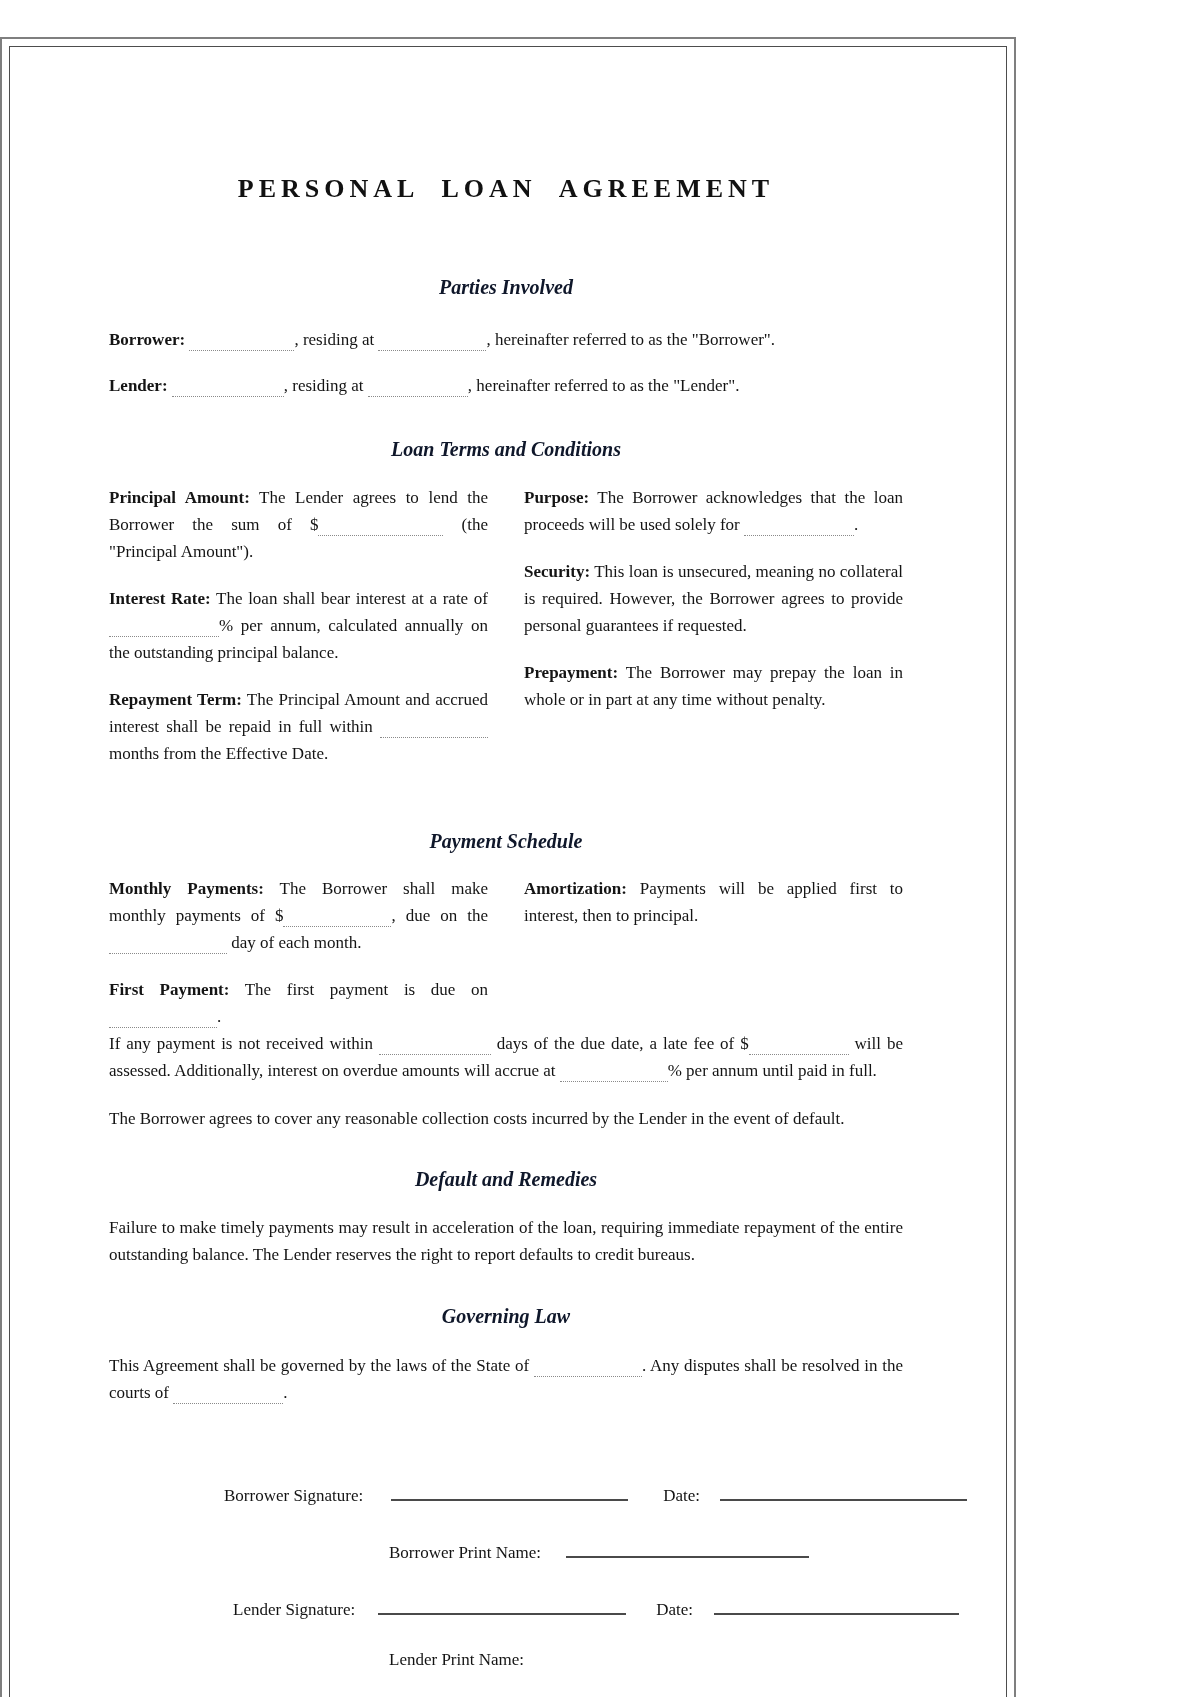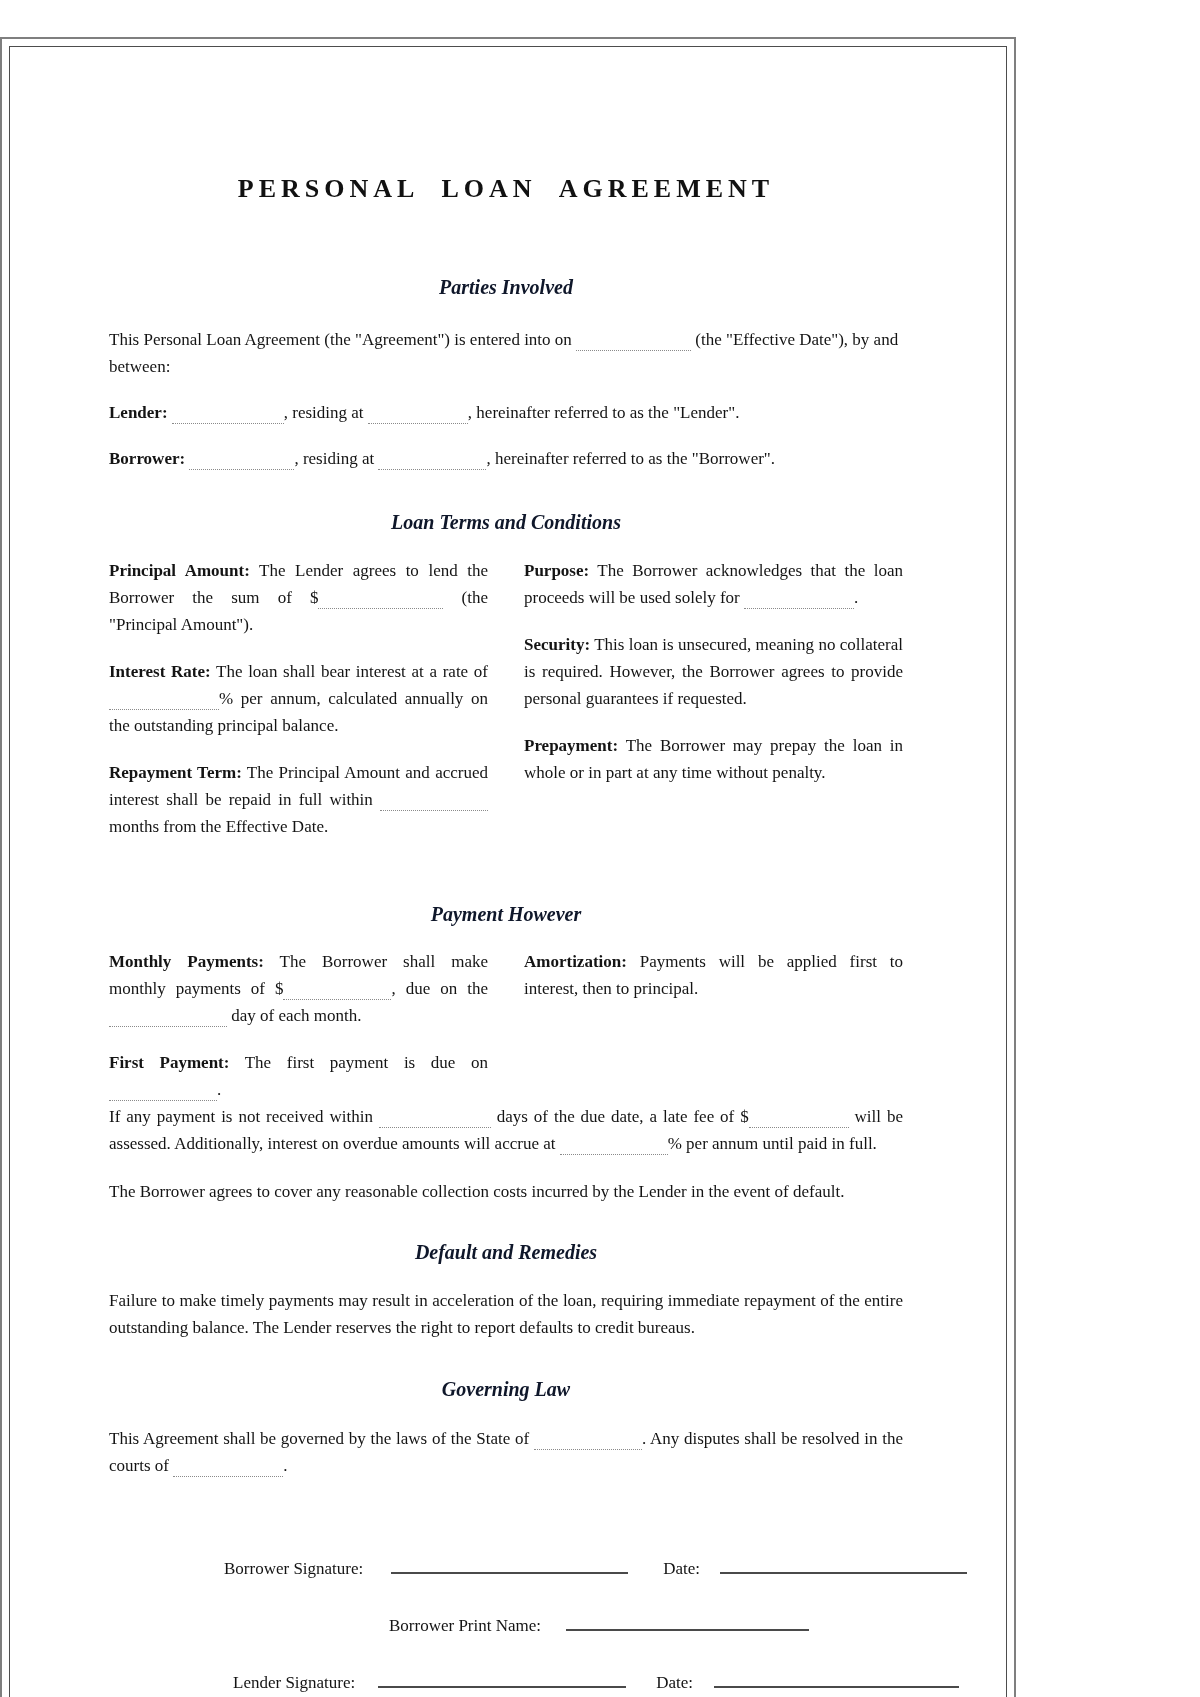--- a/index.html
+++ b/index.html
@@ -76,42 +76,41 @@
 </head>
 <body>
 
 <div class="page">
   <div class="inner">
 
     <h1 class="title">PERSONAL LOAN AGREEMENT</h1>
 
     <h2 class="h-parties">Parties Involved</h2>
 
-    <p><span>This Personal Loan Agreement (the "Agreement") is entered into on </span><span class="blank w115"></span><span> (the "Effective Date"), by and between:</span></p>
+
+    <p class="mt19"><b>Borrower:</b> <span class="blank w105"></span><span>, residing at </span><span class="blank w108"></span><span>, hereinafter referred to as the "Borrower".</span></p>
 
     <p class="mt19"><b>Lender:</b> <span class="blank w112"></span><span>, residing at </span><span class="blank w100"></span><span>, hereinafter referred to as the "Lender".</span></p>
-
-    <p class="mt19"><b>Borrower:</b> <span class="blank w105"></span><span>, residing at </span><span class="blank w108"></span><span>, hereinafter referred to as the "Borrower".</span></p>
 
     <h2 class="h-loan">Loan Terms and Conditions</h2>
 
     <div class="cols">
       <div class="col">
         <p><b>Principal Amount:</b><span> The Lender agrees to lend the Borrower the sum of $</span><span class="blank w125"></span><span> (the "Principal Amount").</span></p>
         <p><b>Interest Rate:</b><span> The loan shall bear interest at a rate of </span><span class="blank w110"></span><span>% per annum, calculated annually on the outstanding principal balance.</span></p>
         <p><b>Repayment Term:</b><span> The Principal Amount and accrued interest shall be repaid in full within </span><span class="blank w108"></span><span> months from the Effective Date.</span></p>
       </div>
       <div class="col">
         <p><b>Purpose:</b><span> The Borrower acknowledges that the loan proceeds will be used solely for </span><span class="blank w110"></span><span>.</span></p>
         <p><b>Security:</b><span> This loan is unsecured, meaning no collateral is required. However, the Borrower agrees to provide personal guarantees if requested.</span></p>
         <p><b>Prepayment:</b><span> The Borrower may prepay the loan in whole or in part at any time without penalty.</span></p>
       </div>
     </div>
 
-    <h2 class="h-payment">Payment However</h2>
+    <h2 class="h-payment">Payment Schedule</h2>
 
     <div class="cols">
       <div class="col">
         <p><b>Monthly Payments:</b><span> The Borrower shall make monthly payments of $</span><span class="blank w108"></span><span>, due on the </span><span class="blank w118"></span><span> day of each month.</span></p>
         <p><b>First Payment:</b><span> The first payment is due on </span><span class="blank w108"></span><span>.</span></p>
       </div>
       <div class="col">
         <p><b>Amortization:</b><span> Payments will be applied first to interest, then to principal.</span></p>
       </div>
     </div>

